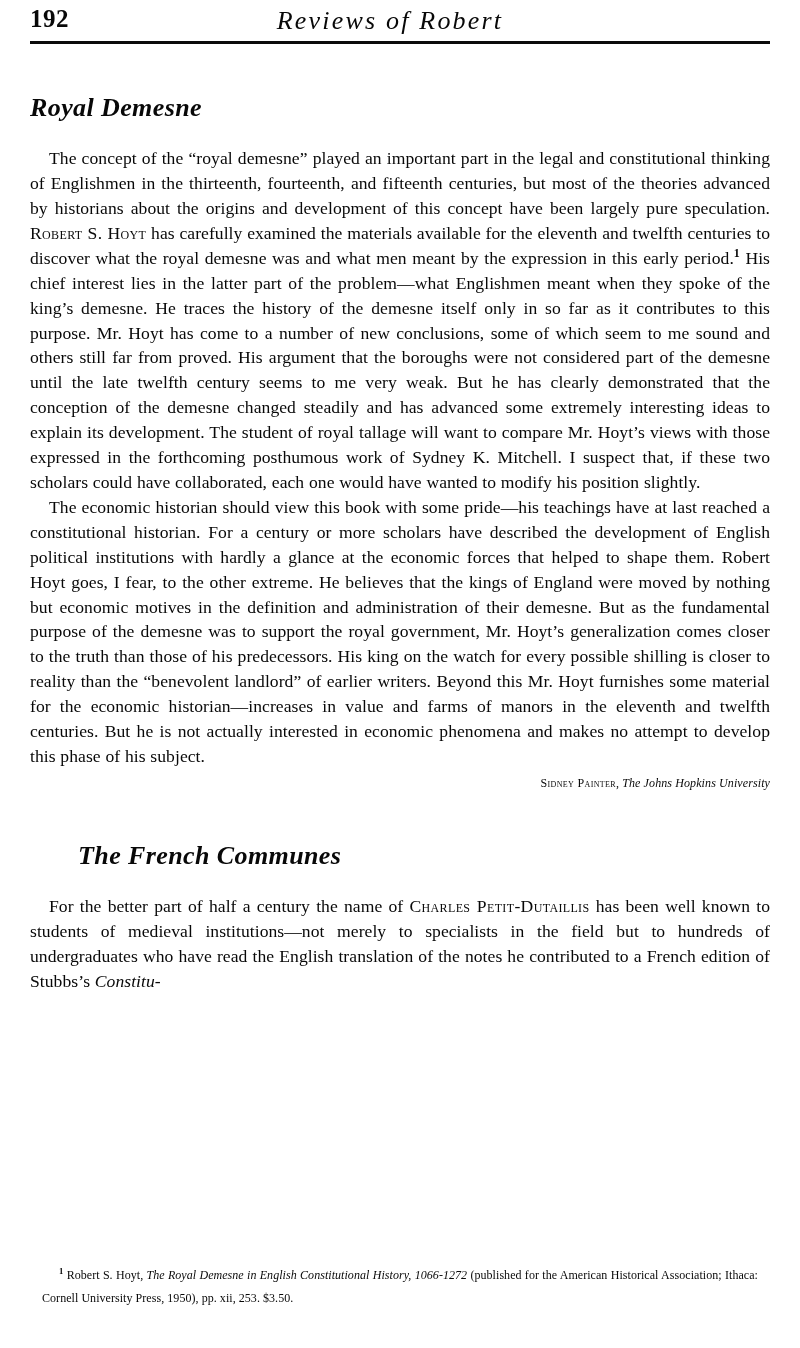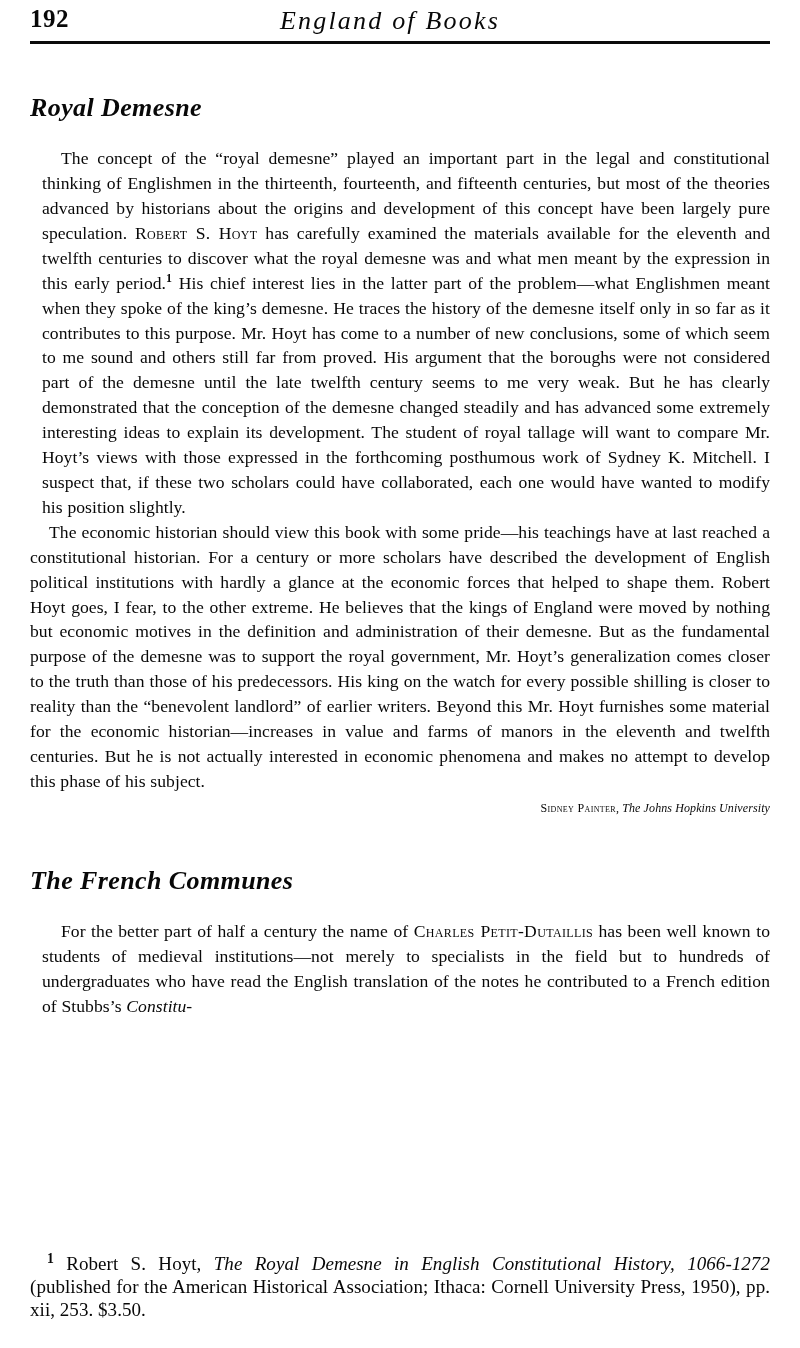--- a/index.html
+++ b/index.html
@@ -58,35 +58,35 @@
   
   .section-heading {
     font-size: 26px;
     font-style: italic;
     font-weight: 700;
     letter-spacing: 0.4px;
     margin: 0;
     line-height: 1.2;
   }
   .heading-royal { padding-top: 46px; }
-  .heading-french { padding-top: 44px; }
+  .heading-french { padding-top: 44px; margin-left: 48px; }
 
   
   .body-par {
     font-size: 17.6px;
     line-height: 24.9px;
     text-align: justify;
     text-justify: inter-word;
     margin: 0;
     letter-spacing: 0.05px;
     word-spacing: 0.3px;
     -webkit-hyphens: none;
     hyphens: none;
   }
-  .first-par { margin-top: 23px; margin-left: 12px; }
+  .first-par { margin-top: 23px; }
   .body-par.indent { text-indent: 19px; }
 
   .sc {
     font-variant: small-caps;
     letter-spacing: 0.35px;
   }
   .it { font-style: italic; }
   sup.fn {
     font-size: 0.68em;
     vertical-align: super;
@@ -105,44 +105,44 @@
   }
 
   
   .footnote-block {
     position: absolute;
     left: 30px;
     right: 30px;
     top: 1252px;
   }
   .footnote {
-    font-size: 19px;
+    font-size: 12px;
     line-height: 23.2px;
     text-align: justify;
-    margin: 0;
+    margin: 12px;
     text-indent: 17px;
     letter-spacing: 0.05px;
     -webkit-hyphens: none;
     hyphens: none;
   }
   .footnote sup {
     font-size: 0.72em;
     vertical-align: super;
     line-height: 0;
     font-weight: 700;
   }
 </style>
 </head>
 <body>
 
 <div class="page">
 
   <div class="running-head">
     <div class="folio">192</div>
-    <div class="head-title">England of Books</div>
+    <div class="head-title">Reviews of Robert</div>
     <div class="head-rule"></div>
   </div>
 
   <h2 class="section-heading heading-royal">Royal Demesne</h2>
 
   <p class="body-par indent first-par"><span>The concept of the “royal demesne” played an important part in the legal and constitutional thinking of Englishmen in the thirteenth, fourteenth, and fifteenth centuries, but most of the theories advanced by historians about the origins and development of this concept have been largely pure speculation. </span><span class="sc">Robert S. Hoyt</span><span> has carefully examined the materials available for the eleventh and twelfth centuries to discover what the royal demesne was and what men meant by the expression in this early period.</span><sup class="fn">1</sup><span> His chief interest lies in the latter part of the problem—what Englishmen meant when they spoke of the king’s demesne. He traces the history of the demesne itself only in so far as it contributes to this purpose. Mr. Hoyt has come to a number of new conclusions, some of which seem to me sound and others still far from proved. His argument that the boroughs were not considered part of the demesne until the late twelfth century seems to me very weak. But he has clearly demonstrated that the conception of the demesne changed steadily and has advanced some extremely interesting ideas to explain its development. The student of royal tallage will want to compare Mr. Hoyt’s views with those expressed in the forthcoming posthumous work of Sydney K. Mitchell. I suspect that, if these two scholars could have collaborated, each one would have wanted to modify his position slightly.</span></p>
 
   <p class="body-par indent"><span>The economic historian should view this book with some pride—his teachings have at last reached a constitutional historian. For a century or more scholars have described the development of English political institutions with hardly a glance at the economic forces that helped to shape them. Robert Hoyt goes, I fear, to the other extreme. He believes that the kings of England were moved by nothing but economic motives in the definition and administration of their demesne. But as the fundamental purpose of the demesne was to support the royal government, Mr. Hoyt’s generalization comes closer to the truth than those of his predecessors. His king on the watch for every possible shilling is closer to reality than the “benevolent landlord” of earlier writers. Beyond this Mr. Hoyt furnishes some material for the economic historian—increases in value and farms of manors in the eleventh and twelfth centuries. But he is not actually interested in economic phenomena and makes no attempt to develop this phase of his subject.</span></p>
 
   <p class="signature">

